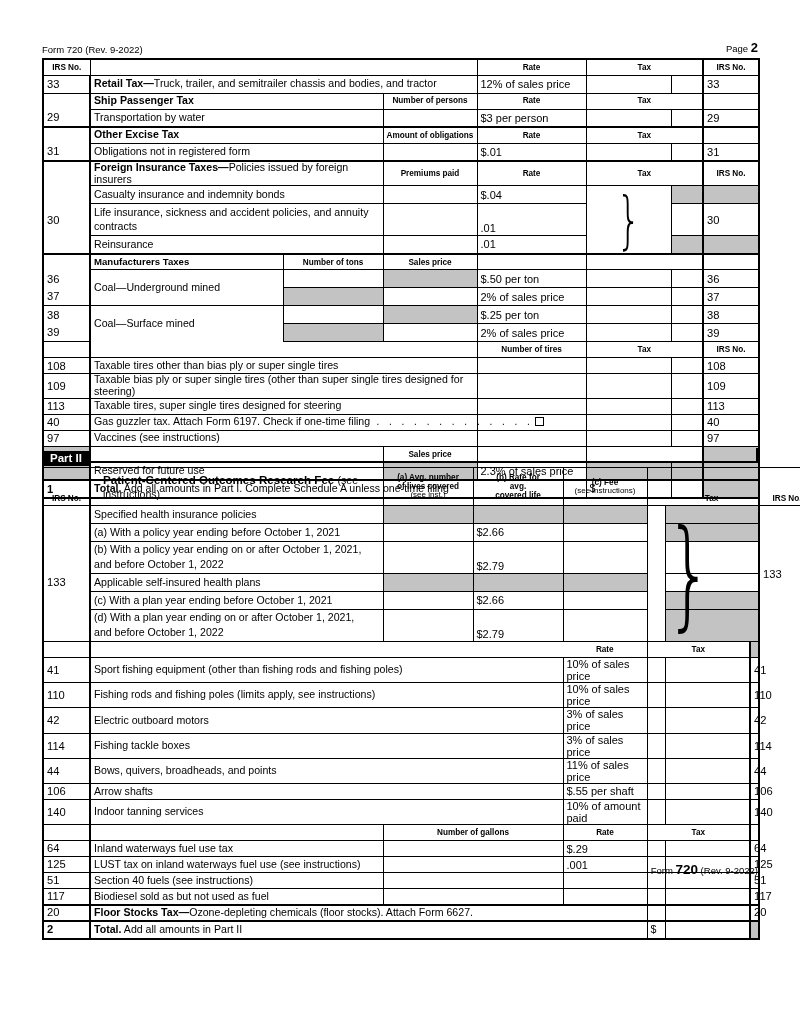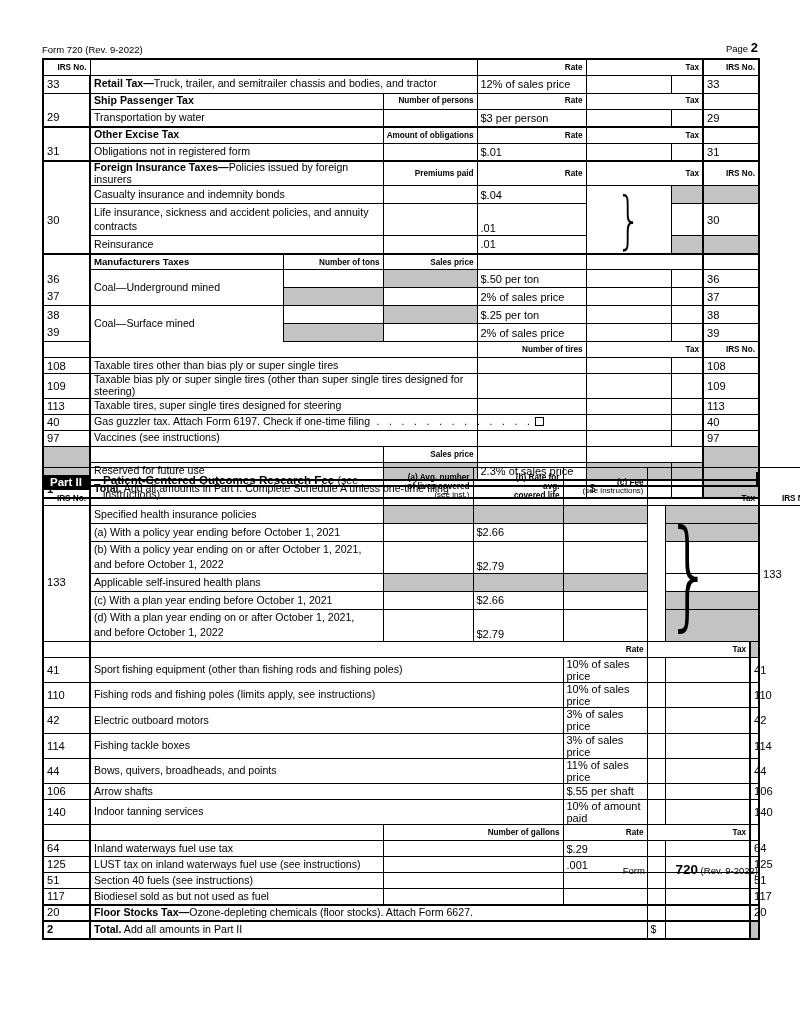--- a/index.html
+++ b/index.html
@@ -30,21 +30,21 @@
     font-size: 10.6px;
     line-height: 1.1;
   }
   .form td {
     border: 0.7px solid #000;
     padding: 0 3px;
     vertical-align: middle;
     height: 16px;
   }
   
-  .hdr { font-size: 8.2px; font-weight: bold; text-align: right; padding: 1px 2px; }
+  .hdr { font-size: 8.2px; font-weight: bold; text-align: center; padding: 1px 2px; }
   .hdr-lg { font-size: 9.6px; font-weight: bold; text-align: center; }
   .b   { font-weight: bold; }
   .gray { background: #c3c3c3; }
   .nbt { border-top: none !important; }
   .nbb { border-bottom: none !important; }
   .nbl { border-left: none !important; }
   .nbr { border-right: none !important; }
   .thick-t { border-top: 2.1px solid #000 !important; }
   .thick-b { border-bottom: 2.1px solid #000 !important; }
   .thick-l { border-left: 2.1px solid #000 !important; }
@@ -88,21 +88,21 @@
   .chkbox {
     display: inline-block; width: 9px; height: 9px;
     border: 1px solid #000; vertical-align: -1px; margin-left: 2px;
   }
 
   
   .footer {
     position: absolute; right: 42px; top: 862px;
     font-size: 9.5px; text-align: right;
   }
-  .footer b { font-size: 13.5px; font-weight: bold; margin-left: 28px; }
+  .footer b { font-size: 13.5px; font-weight: bold; }
 
   .cellpad0 { padding: 0; }
   .vtop { vertical-align: top; padding-top: 1px; }
 </style>
 </head>
 <body>
 
 <div class="page">
 
   <div class="topline">
@@ -348,21 +348,21 @@
     <tr class="hgt18">
       <td class="irsno b thick-l thick-t thick-b">1</td>
       <td class="desc thick-l thick-t thick-b" colspan="5"><b>Total.</b> <span>Add all amounts in Part I. Complete Schedule A unless one-time filing</span></td>
       <td class="thick-t thick-b" style="padding-left:3px"><span>$</span></td>
       <td class="thick-t thick-b"></td>
       <td class="gray thick-l thick-r thick-t thick-b"></td>
     </tr>
   </tbody>
     </table>
 
-  <div class="partbar" style="top:472px">
+  <div class="partbar" style="top:448px">
     <span class="tag">Part II</span>
   </div>
 
   <table class="form" style="top:467px">
     <colgroup>
       <col style="width:47px">
       <col style="width:54px">
       <col style="width:239px">
       <col style="width:90px">
       <col style="width:90px">

